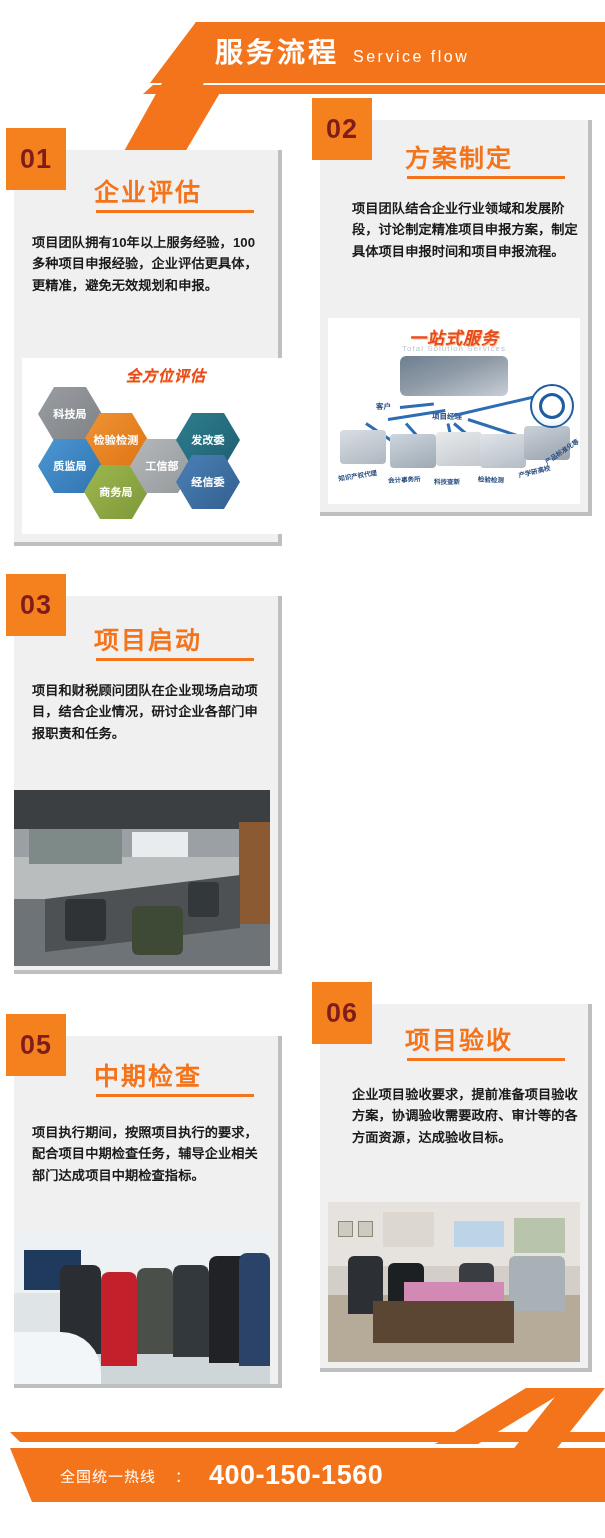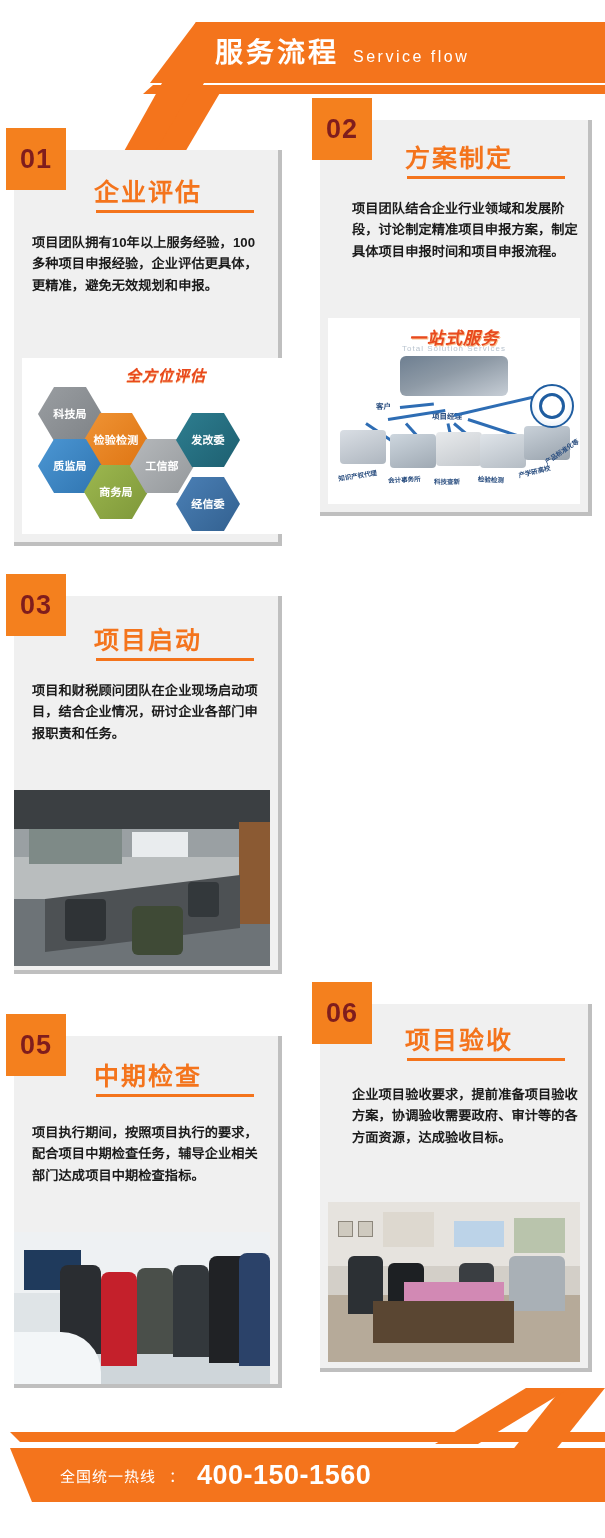--- a/index.html
+++ b/index.html
@@ -198,21 +198,21 @@
     width:595px; height:54px; background:#F4741C;
     clip-path: polygon(0 0, 595px 0, 595px 54px, 22px 54px);
   }
   .ft-bar-diag {
     position:absolute; left:440px; top:1388px;
     width:165px; height:114px; background:#F4741C;
     clip-path: polygon(122px 0, 165px 0, 74px 114px, 31px 114px);
   }
   .ft-text {
     position:absolute; left:60px; top:1448px; height:54px;
-    display:flex; align-items:center; gap:10px; z-index:5;
+    display:flex; align-items:center; gap:16px; z-index:5;
   }
   .ft-label { font-size:15px; color:#ffffff; letter-spacing:1px; }
   .ft-colon { font-size:15px; color:#ffffff; margin:0 3px; }
   .ft-phone {
     font-size:27px; color:#ffffff; font-weight:bold; letter-spacing:0.5px;
   }
 </style>
 </head>
 <body>
 
@@ -237,21 +237,21 @@
 
     <div class="card-photo" style="left:8px; top:208px; width:288px; height:176px;">
       <div class="hexwrap">
         <div class="hexlabel">全方位评估</div>
         <div class="hex" style="left:16px;  top:28px;  background:linear-gradient(135deg,#9a9ea2,#7e8286);">科技局</div>
         <div class="hex" style="left:62px;  top:54px;  background:linear-gradient(135deg,#F09435,#DE7412);">检验检测</div>
         <div class="hex" style="left:16px;  top:80px;  background:linear-gradient(135deg,#4C97D4,#2F74B0);">质监局</div>
         <div class="hex" style="left:62px;  top:106px; background:linear-gradient(135deg,#9DB84F,#7E9739);">商务局</div>
         <div class="hex" style="left:108px; top:80px;  background:linear-gradient(135deg,#B6B9BC,#94989B);">工信部</div>
         <div class="hex" style="left:154px; top:54px;  background:linear-gradient(135deg,#2E7E90,#1D5F70);">发改委</div>
-        <div class="hex" style="left:154px; top:118px; background:linear-gradient(135deg,#4B80B6,#32608F);">经信委</div>
+        <div class="hex" style="left:154px; top:96px; background:linear-gradient(135deg,#4B80B6,#32608F);">经信委</div>
       </div>
     </div>
   </div>
 
   <div class="card col-r" style="top:120px; height:396px;">
     <div class="badge">02</div>
     <div class="card-title" style="left:85px; top:18px;">方案制定</div>
     <div class="title-rule" style="left:87px; top:56px; width:158px;"></div>
     <div class="card-body" style="left:32px; top:78px; width:228px;">项目团队结合企业行业领域和发展阶段，讨论制定精准项目申报方案，制定具体项目申报时间和项目申报流程。</div>
 

